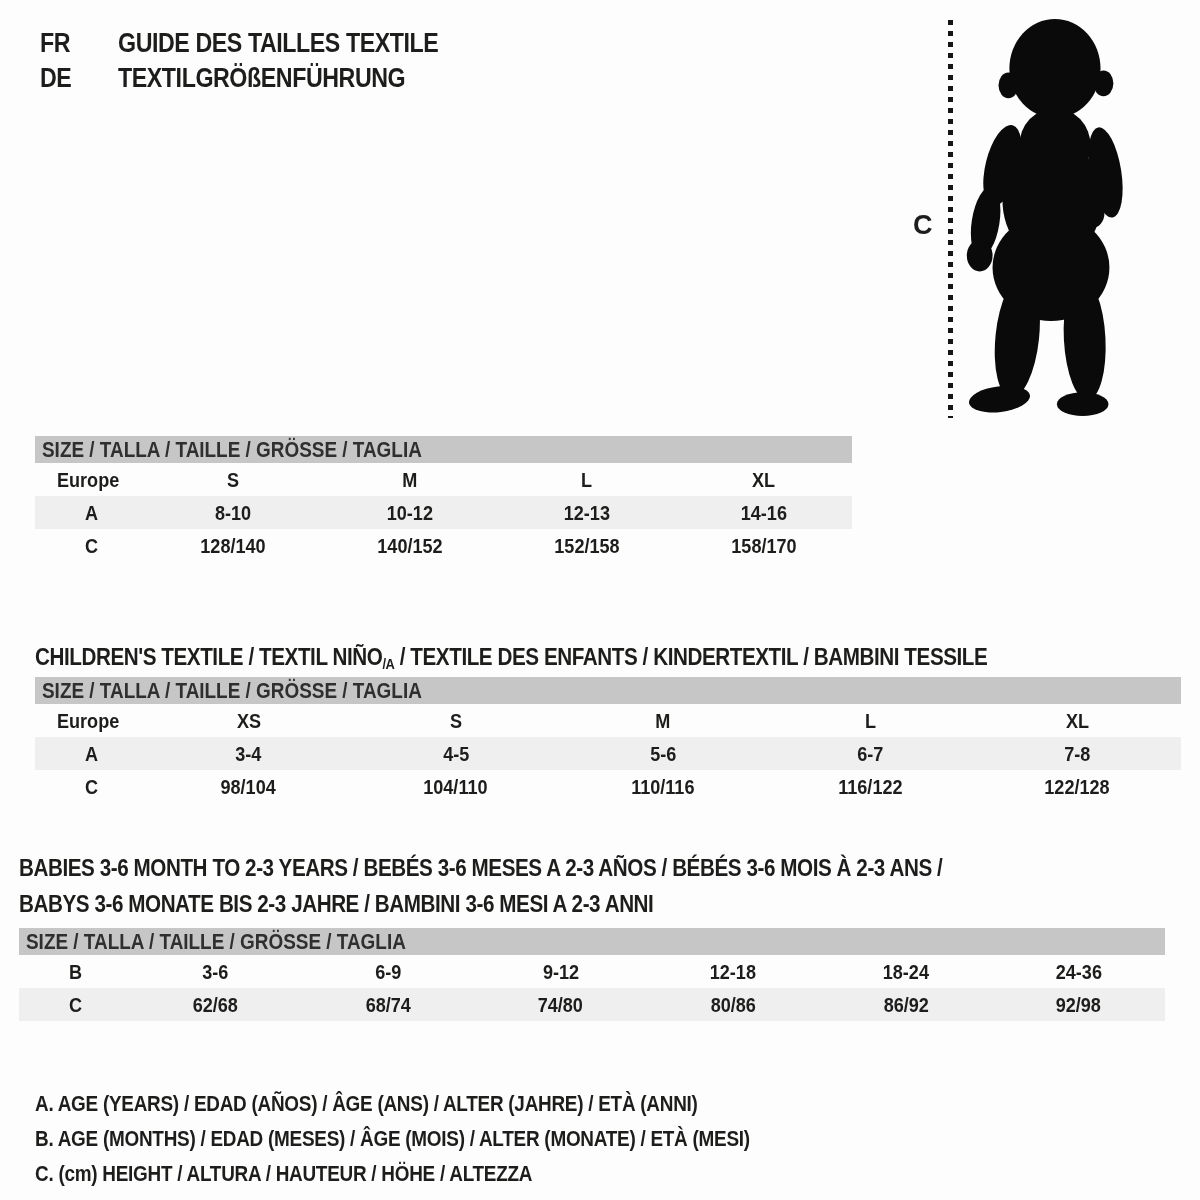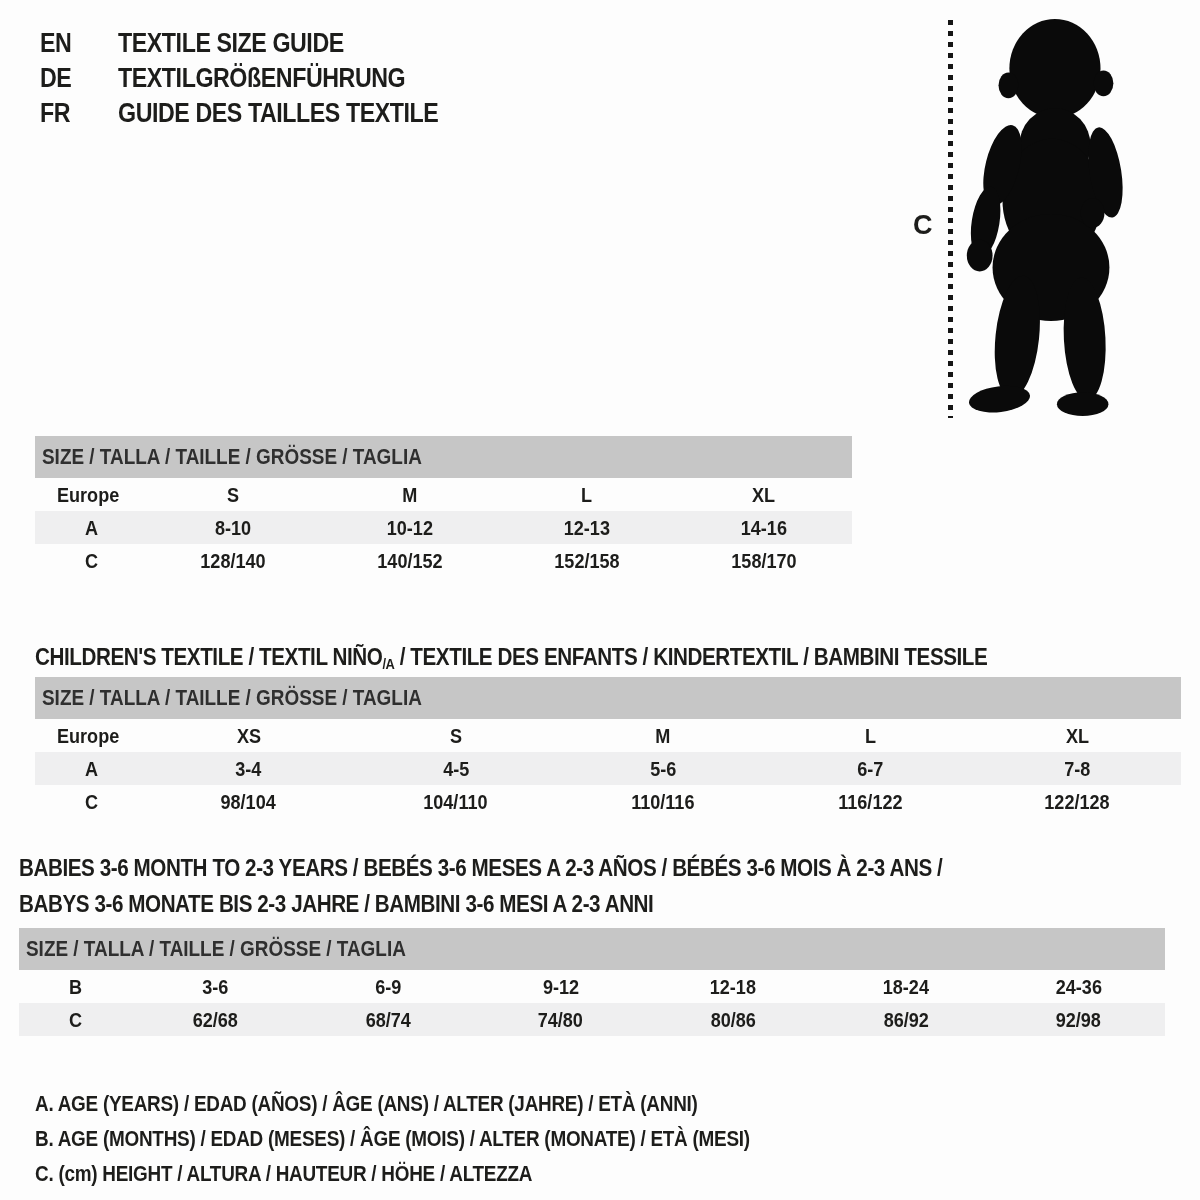--- a/index.html
+++ b/index.html
@@ -36,45 +36,41 @@
   .children-sec .sec-title { margin-bottom:6px; }
   .babies-sec   { left:19px; top:850px; width:1146px; }
   .babies-sec   .sec-title { height:36px; line-height:36px; margin:0; }
   .babies-sec   .titles { margin-bottom:6px; }
 
   
   table { border-collapse:collapse; table-layout:fixed; width:100%; }
   td { padding:0; font-size:21px; font-weight:bold; text-align:center; height:33px; vertical-align:middle; }
   td.lbl { text-align:center; padding-left:6px; }
   tr.bar-row td {
-    background:#c6c6c6; text-align:left; height:42px; font-size:22px; color:#2f2f2f; padding-left:7px;
+    background:#c6c6c6; text-align:left; height:27px; font-size:22px; color:#2f2f2f; padding-left:7px;
   }
   tr.stripe td { background:#efeff0; }
 
   
   .legend { position:absolute; left:35px; top:1066px;margin-top:20px; }
   .legend-line { font-size:22px; font-weight:bold; height:35px; line-height:35px; letter-spacing:-0.3px; }
 </style>
 </head>
 <body>
 
 <div class="page">
 
   <div class="lang-block">
     <div class="lang-row">
-      <span class="lang-code"><span class="cxl">EN</span></span>
-      <span class="cxl">TEXTILE SIZE GUIDE</span>
+      <span class="lang-code"><span class="cxl">FR</span></span>
+      <span class="cxl">GUIDE DES TAILLES TEXTILE</span>
     </div>
     <div class="lang-row">
       <span class="lang-code"><span class="cxl">DE</span></span>
       <span class="cxl">TEXTILGRÖßENFÜHRUNG</span>
-    </div>
-    <div class="lang-row">
-      <span class="lang-code"><span class="cxl">FR</span></span>
-      <span class="cxl">GUIDE DES TAILLES TEXTILE</span>
     </div>
   </div>
 
   <div class="figure-block">
     <span class="height-label">C</span>
     <div class="dash-line"></div>
     <svg class="silhouette" width="190" height="406" viewBox="0 0 190 410" xmlns="http://www.w3.org/2000/svg">
       <g fill="#0a0a0a">
         <ellipse cx="100" cy="57" rx="46" ry="50"></ellipse>
         <ellipse cx="53" cy="74" rx="10" ry="13"></ellipse>

